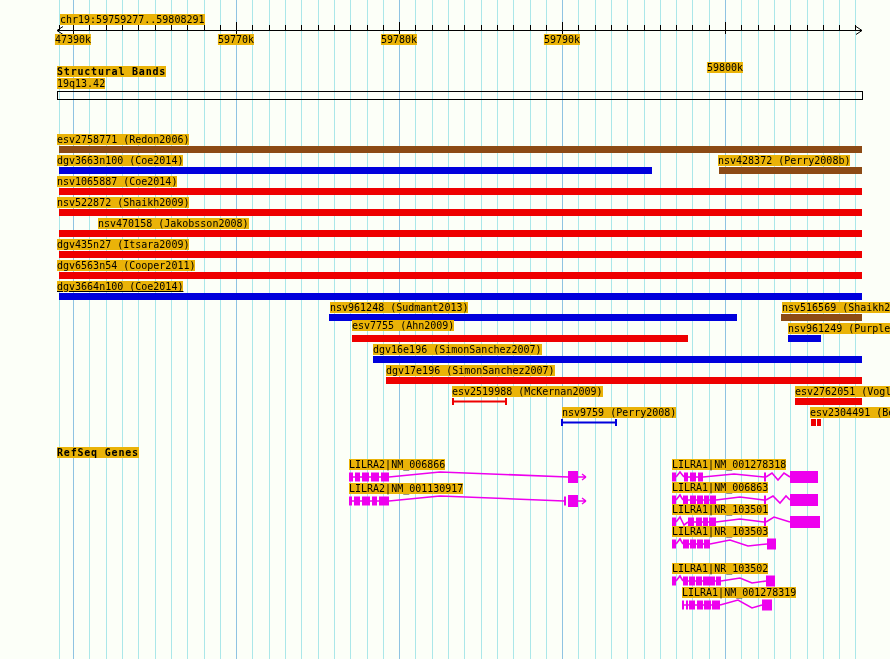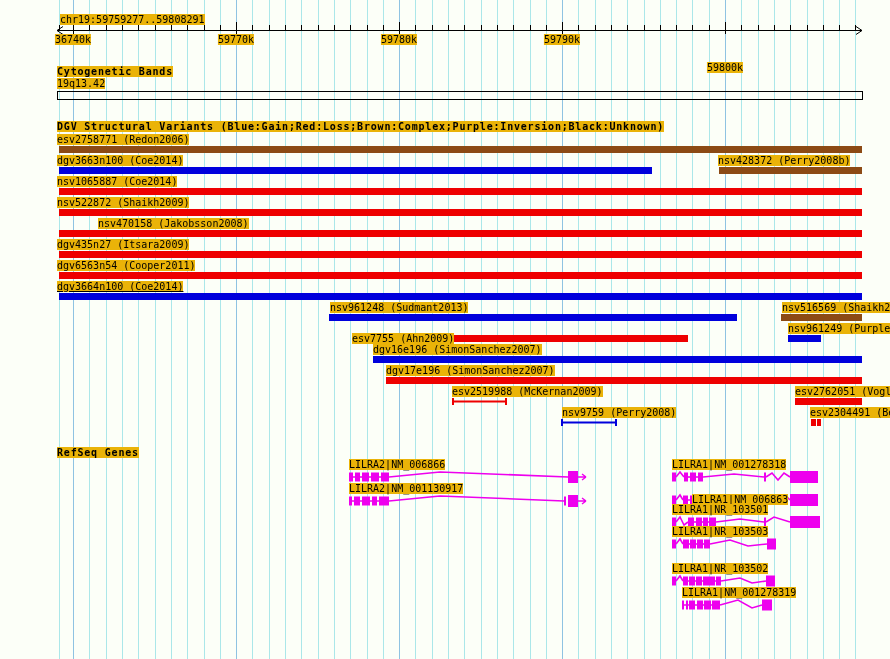--- a/index.html
+++ b/index.html
@@ -229,51 +229,50 @@
       <rect x="686" y="600.5" width="2" height="9" fill="#EE00EE"></rect>
       <rect x="689" y="600.5" width="6" height="9" fill="#EE00EE"></rect>
       <rect x="697" y="600.5" width="6" height="9" fill="#EE00EE"></rect>
       <rect x="704" y="600.5" width="7" height="9" fill="#EE00EE"></rect>
       <rect x="712" y="600.5" width="8" height="9" fill="#EE00EE"></rect>
       <rect x="762" y="599.5" width="10" height="11" fill="#EE00EE"></rect>
     </svg>
 
   <div class="lbl" style="left:60px;top:14px;">chr19:59759277..59808291</div>
 
-  <div class="lbl bold" style="left:57px;top:66px;">Cytogenetic Bands</div>
+  <div class="lbl bold" style="left:57px;top:66px;">Structural Bands</div>
   <div class="lbl" style="left:57px;top:78px;text-align:right;">19q13.42</div>
 
-  <div class="lbl bold" style="left:57px;top:121px;">DGV Structural Variants (Blue:Gain;Red:Loss;Brown:Complex;Purple:Inversion;Black:Unknown)</div>
 
   <div class="lbl bold" style="left:57px;top:447px;">RefSeq Genes</div>
-<div class="lbl ticklbl" style="left: 73px; top: 34px;">36740k</div>
+<div class="lbl ticklbl" style="left: 73px; top: 34px;">47390k</div>
     <div class="lbl ticklbl" style="left: 236px; top: 34px;">59770k</div>
     <div class="lbl ticklbl" style="left: 399px; top: 34px;">59780k</div>
     <div class="lbl ticklbl" style="left: 562px; top: 34px;">59790k</div>
     <div class="lbl ticklbl" style="left: 725px; top: 34px; margin-top: 28px;">59800k</div>
     <div class="lbl" style="left: 57px; top: 134px;">esv2758771 (Redon2006)</div>
     <div class="lbl" style="left: 57px; top: 155px;">dgv3663n100 (Coe2014)</div>
     <div class="lbl" style="left: 718px; top: 155px;">nsv428372 (Perry2008b)</div>
     <div class="lbl" style="left: 57px; top: 176px;">nsv1065887 (Coe2014)</div>
     <div class="lbl" style="left: 57px; top: 197px;">nsv522872 (Shaikh2009)</div>
     <div class="lbl" style="left: 57px; top: 218px; margin-left: 41px;">nsv470158 (Jakobsson2008)</div>
     <div class="lbl" style="left: 57px; top: 239px;">dgv435n27 (Itsara2009)</div>
     <div class="lbl" style="left: 57px; top: 260px;">dgv6563n54 (Cooper2011)</div>
     <div class="lbl" style="left: 57px; top: 281px; text-decoration: underline;">dgv3664n100 (Coe2014)</div>
     <div class="lbl" style="left: 330px; top: 302px;">nsv961248 (Sudmant2013)</div>
     <div class="lbl" style="left: 782px; top: 302px; text-align: right;">nsv516569 (Shaikh2</div>
-    <div class="lbl" style="left: 352px; top: 333px;">esv7755 (Ahn2009)</div>
+    <div class="lbl" style="left: 352px; top: 320px;">esv7755 (Ahn2009)</div>
     <div class="lbl" style="left: 788px; top: 323px;">nsv961249 (Purple</div>
     <div class="lbl" style="left: 373px; top: 344px;">dgv16e196 (SimonSanchez2007)</div>
     <div class="lbl" style="left: 386px; top: 365px;">dgv17e196 (SimonSanchez2007)</div>
     <div class="lbl" style="left: 452px; top: 386px;">esv2519988 (McKernan2009)</div>
     <div class="lbl" style="left: 795px; top: 386px;">esv2762051 (Vogl</div>
     <div class="lbl" style="left: 562px; top: 407px;">nsv9759 (Perry2008)</div>
     <div class="lbl" style="left: 810px; top: 407px;">esv2304491 (Be</div>
     <div class="lbl" style="left: 349px; top: 459px;">LILRA2|NM_006866</div>
     <div class="lbl" style="left: 349px; top: 483px;">LILRA2|NM_001130917</div>
     <div class="lbl" style="left: 672px; top: 459px;">LILRA1|NM_001278318</div>
-    <div class="lbl" style="left: 692px; top: 482px; margin-top: 12px;">LILRA1|NM_006863</div>
+    <div class="lbl" style="left: 672px; top: 482px;">LILRA1|NM_006863</div>
     <div class="lbl" style="left: 672px; top: 504px;">LILRA1|NR_103501</div>
     <div class="lbl" style="left: 672px; top: 526px;">LILRA1|NR_103503</div>
     <div class="lbl" style="left: 672px; top: 563px;">LILRA1|NR_103502</div>
     <div class="lbl" style="left: 682px; top: 587px;">LILRA1|NM_001278319</div>
   </div>
 
 </body></html>

